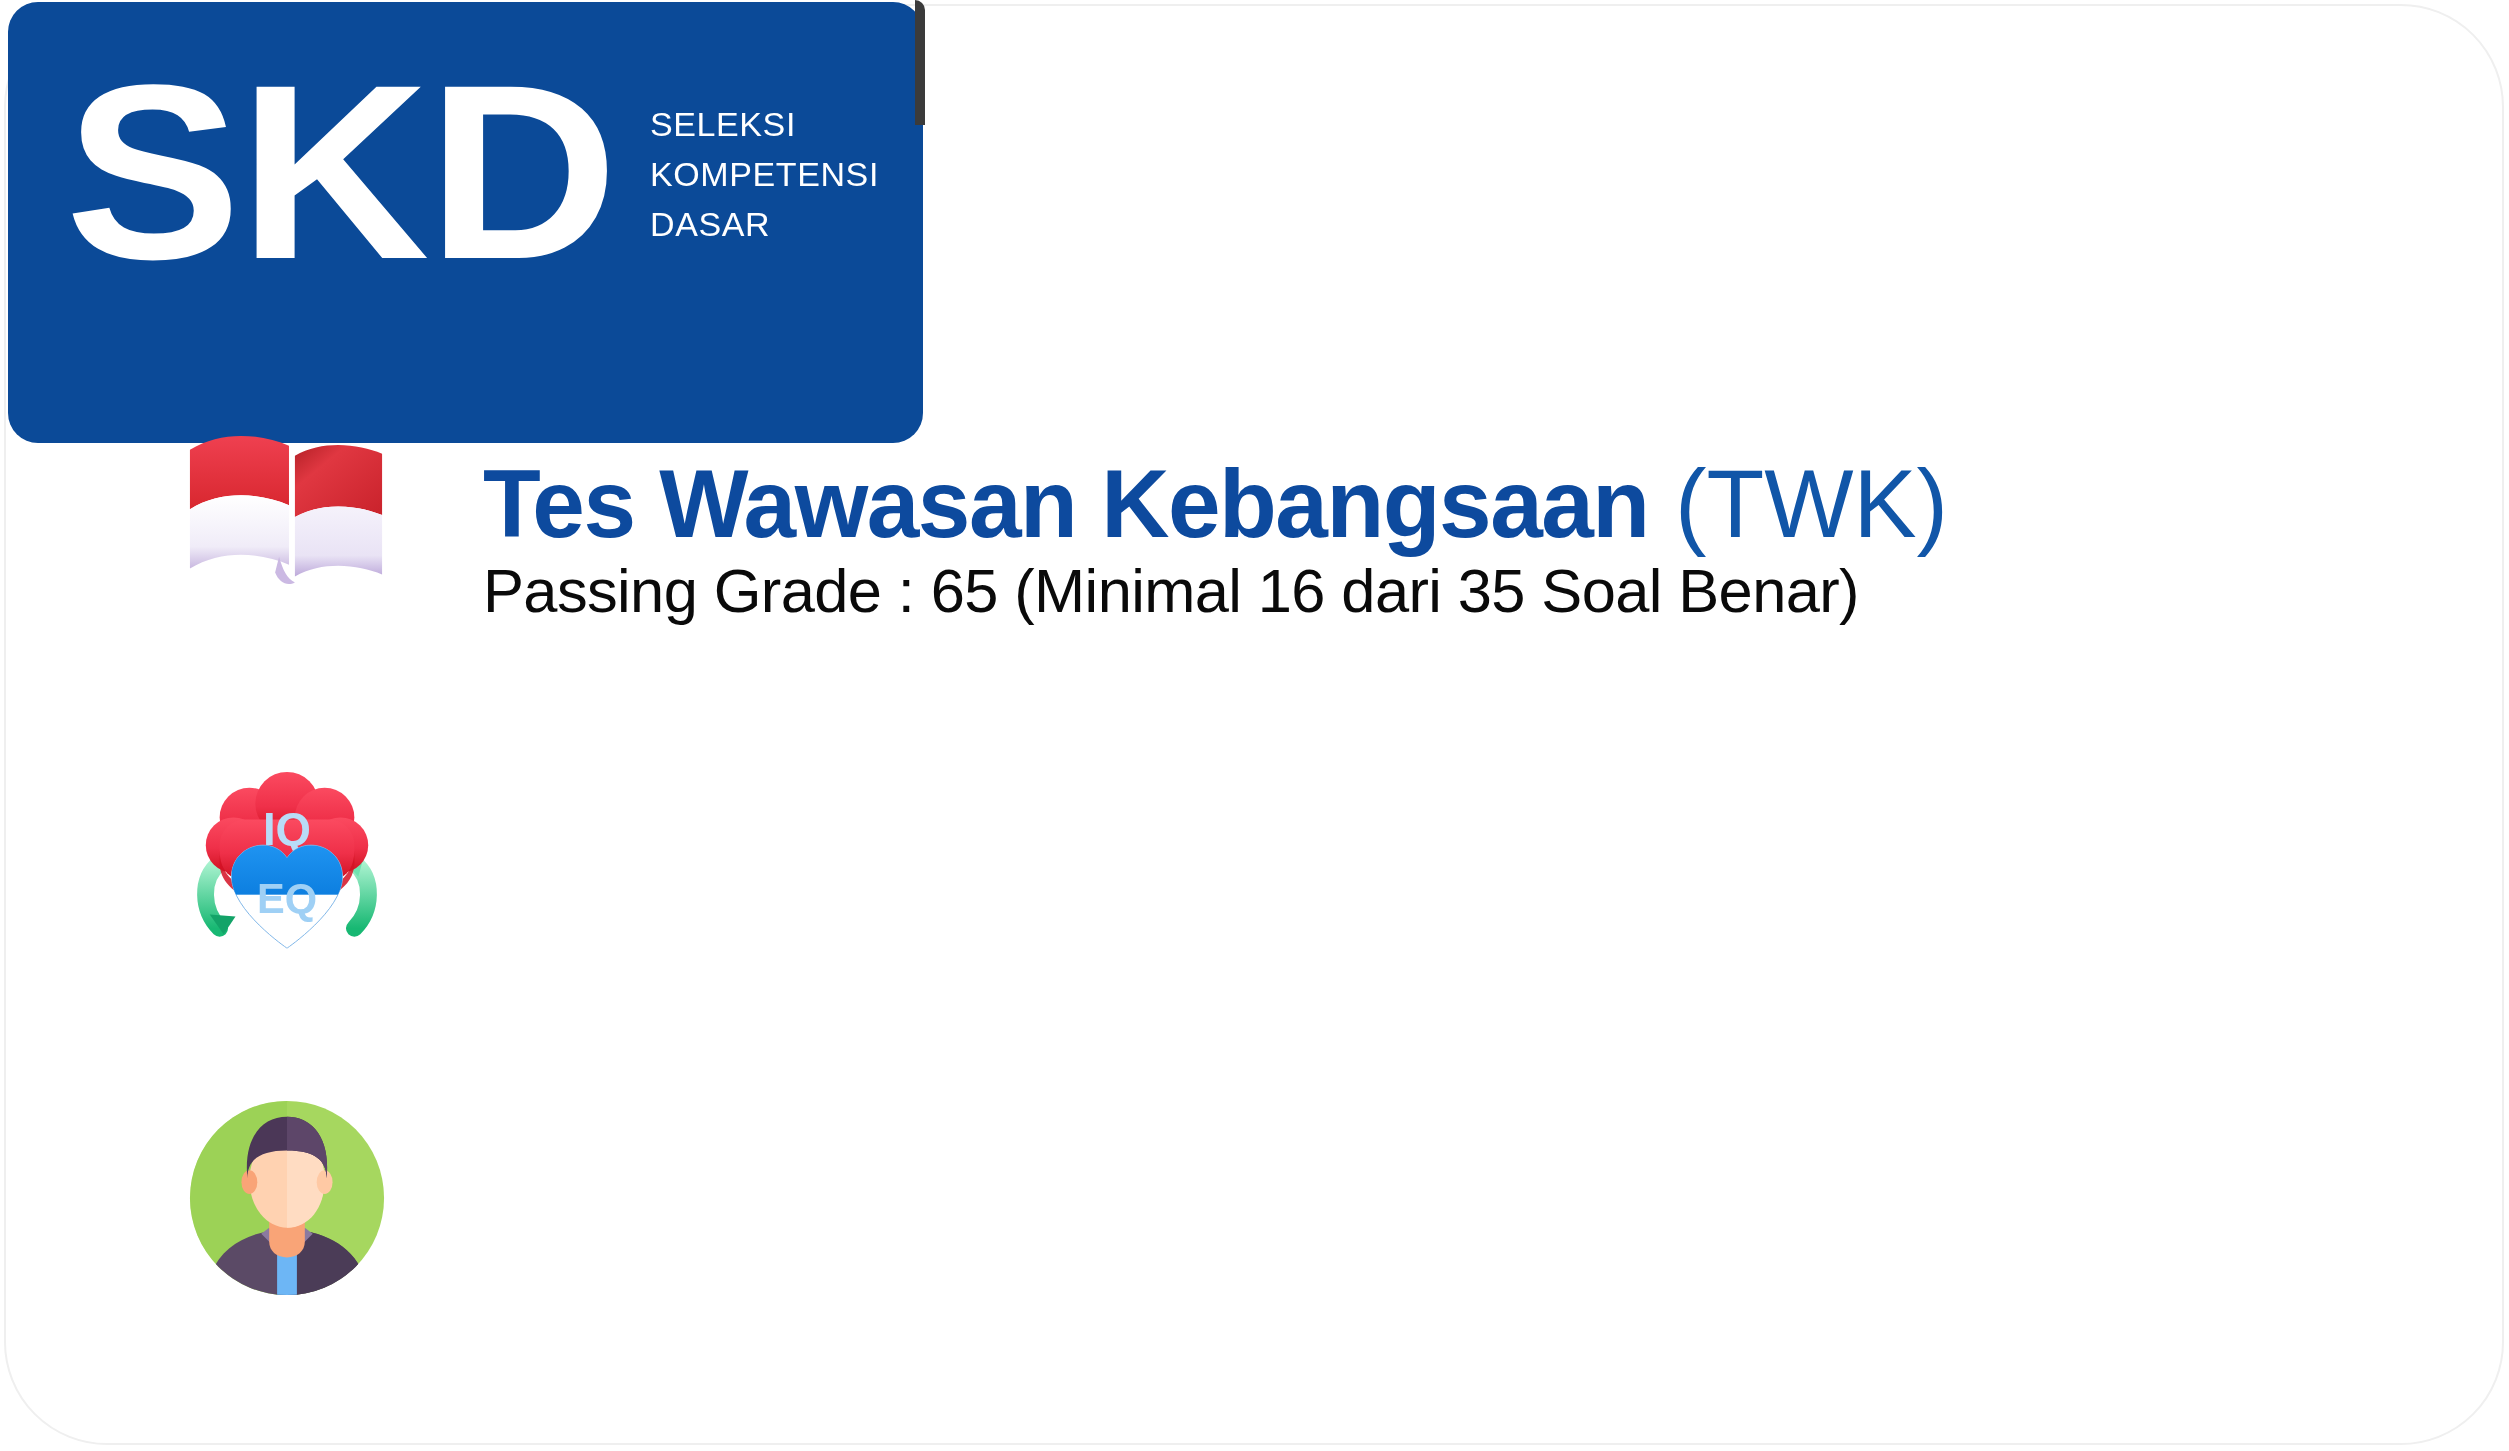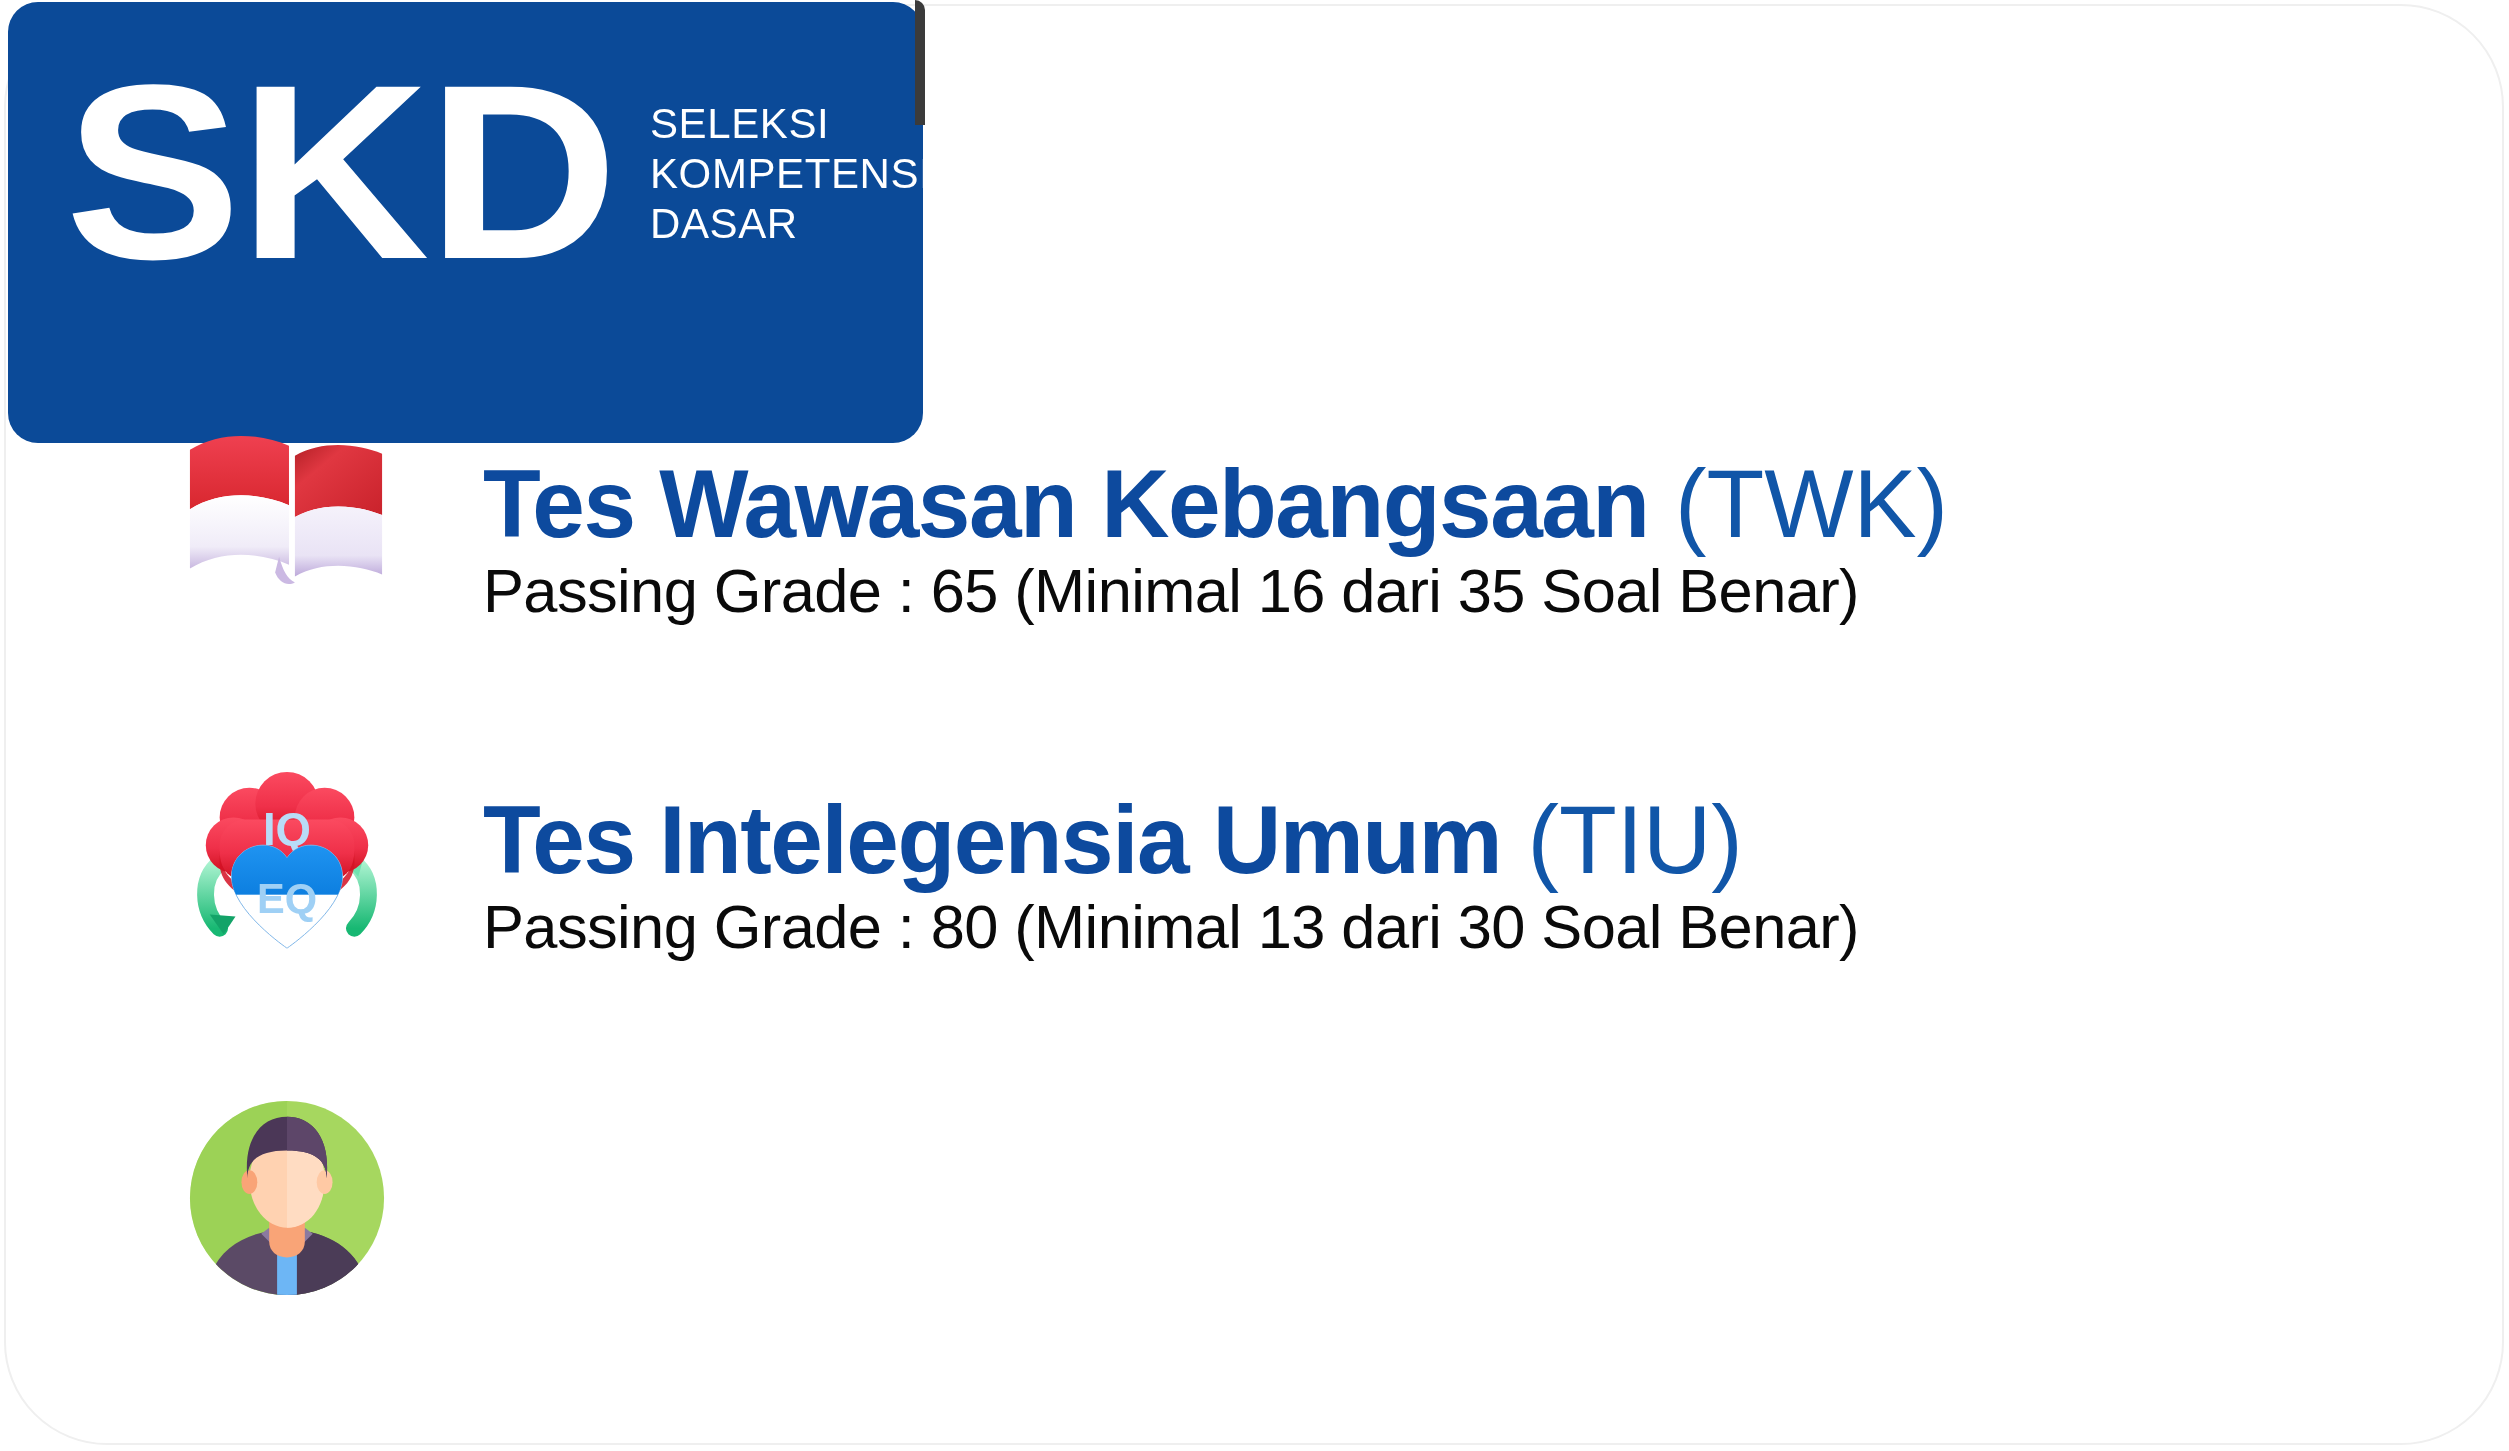--- a/index.html
+++ b/index.html
@@ -71,21 +71,21 @@
   }
   #skd-subtitle {
     position: absolute;
     left: 642px;
     top: 97px;
     width: 257px;
   }
   #skd-subtitle .sub-line {
     display: block;
     color: #ffffff;
-    font-size: 42px;
+    font-size: 34px;
     line-height: 50px;
     font-weight: 400;
     letter-spacing: 0.6px;
     white-space: nowrap;
   }
 
   
   .row {
     position: absolute;
     left: 0;
@@ -244,24 +244,20 @@
 
         <path id="heartClipPath" d="M104 190 C104 190 48 152 48 118 C48 98 64 86 80 86 C90 86 99 91 104 99 C109 91 118 86 128 86 C144 86 160 98 160 118 C160 152 104 190 104 190 Z" fill="#ffffff" stroke="#7fb6e8" stroke-width="1"></path>
         <clipPath id="heartClip">
             <path d="M104 190 C104 190 48 152 48 118 C48 98 64 86 80 86 C90 86 99 91 104 99 C109 91 118 86 128 86 C144 86 160 98 160 118 C160 152 104 190 104 190 Z"></path>
           </clipPath>
         <rect x="40" y="80" width="130" height="56" fill="url(#heartTopG)" clip-path="url(#heartClip)"></rect>
 
         <text x="104" y="154" text-anchor="middle" font-family="Liberation Sans, sans-serif" font-size="42" font-weight="700" fill="#9fd0f5">EQ</text>
       </svg>
     </div>
-    <div class="row-text">
-      <div class="row-title"><span>Tes Intelegensia Umum</span><span class="abbr"> (TIU)</span></div>
-      <div class="row-sub">Passing Grade : 80 (Minimal 13 dari 30 Soal Benar)</div>
-    </div>
   </div>
 
   <div class="row" id="row-2">
     <div class="row-icon">
       <svg viewBox="0 0 208 208" xmlns="http://www.w3.org/2000/svg">
         <defs>
           <clipPath id="avatarClip">
               <circle cx="104" cy="104" r="98"></circle>
             </clipPath>
         </defs>

